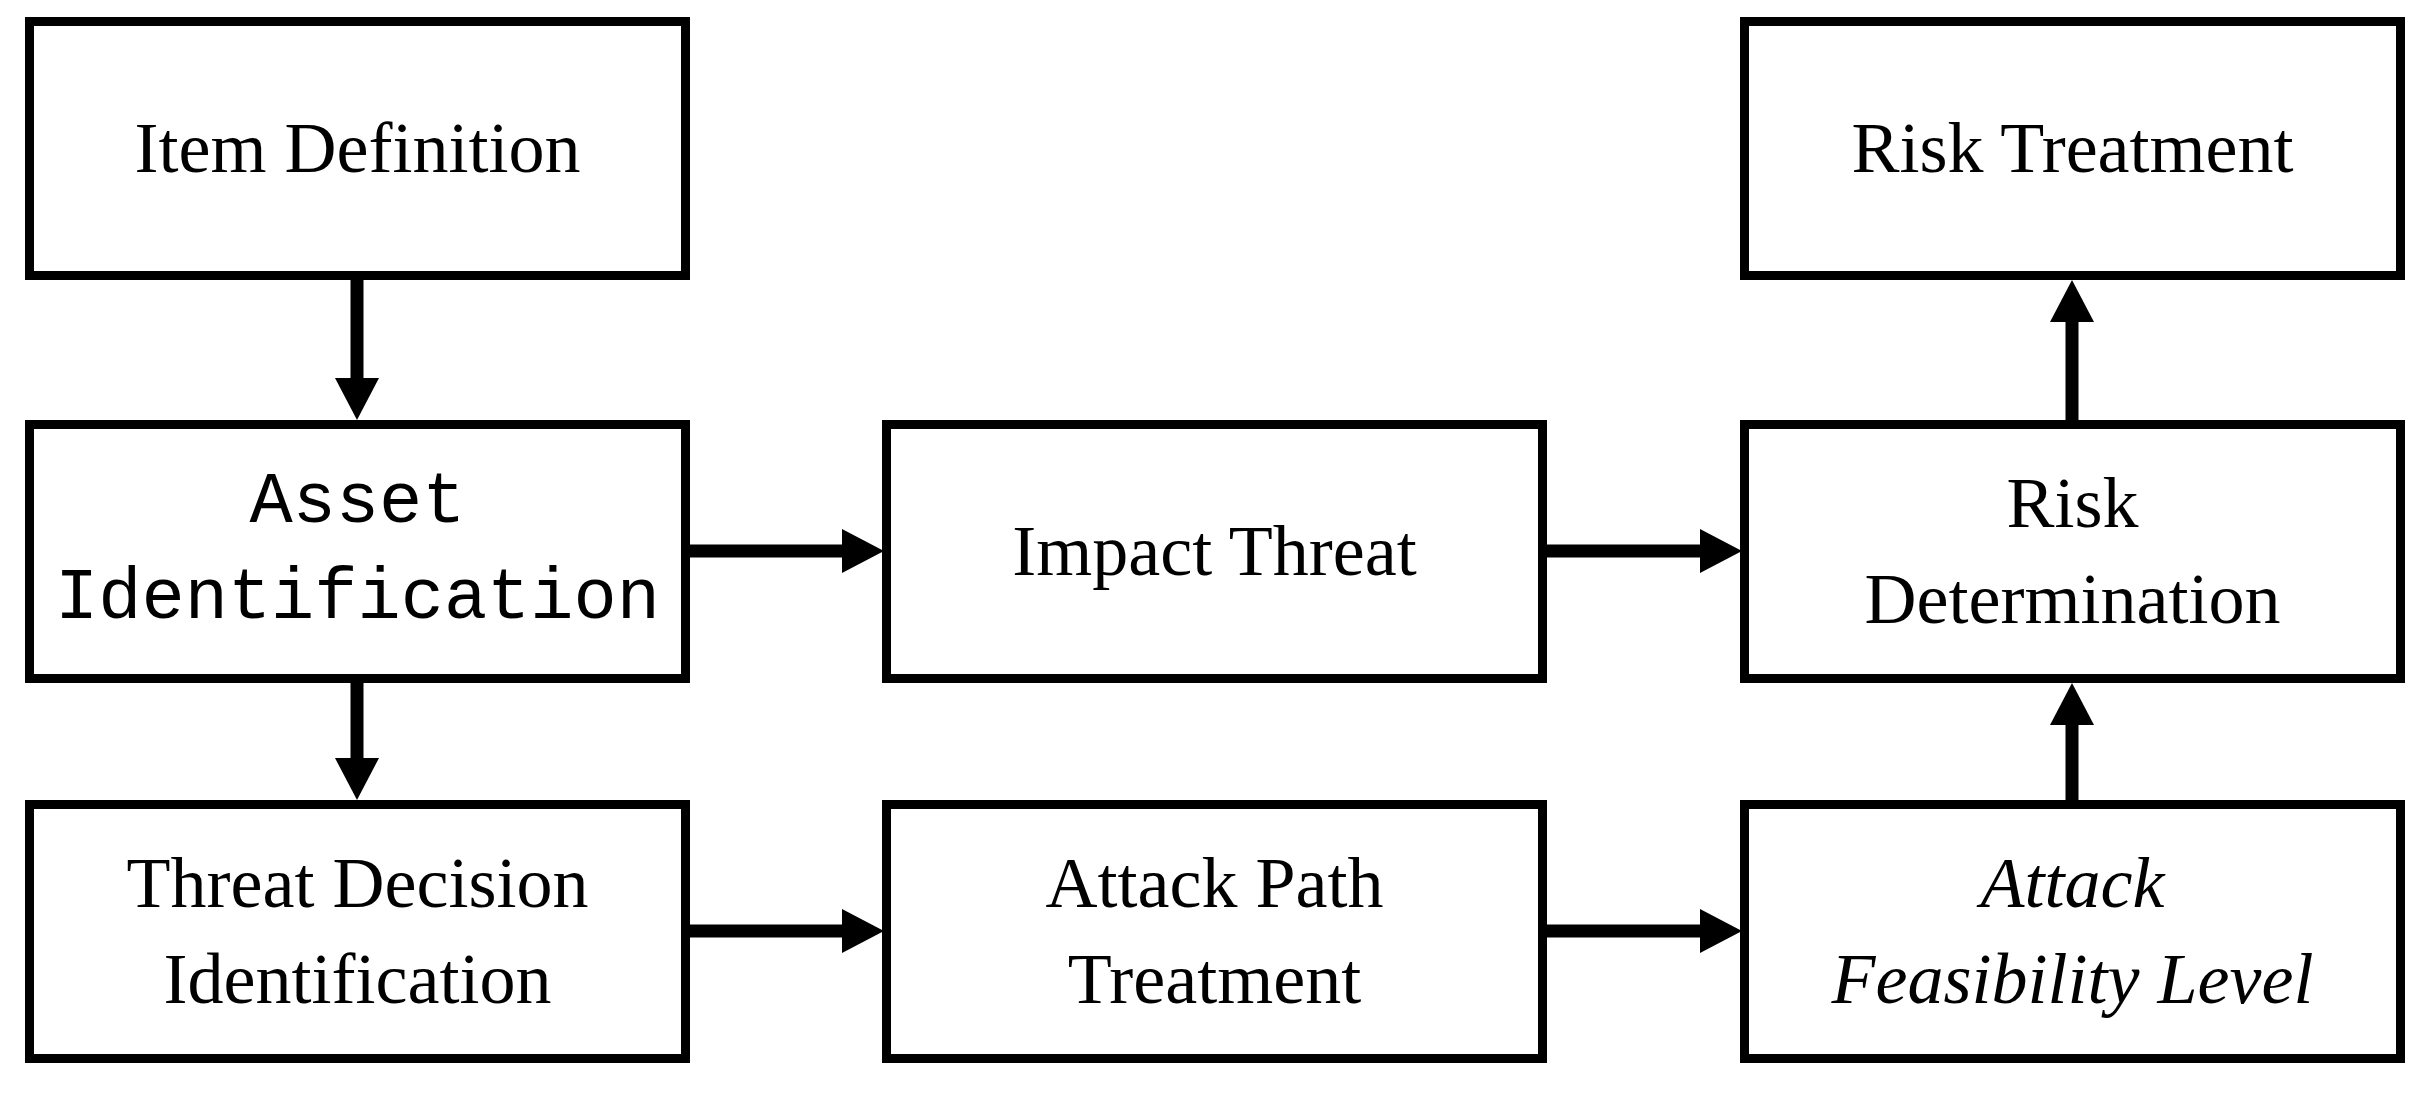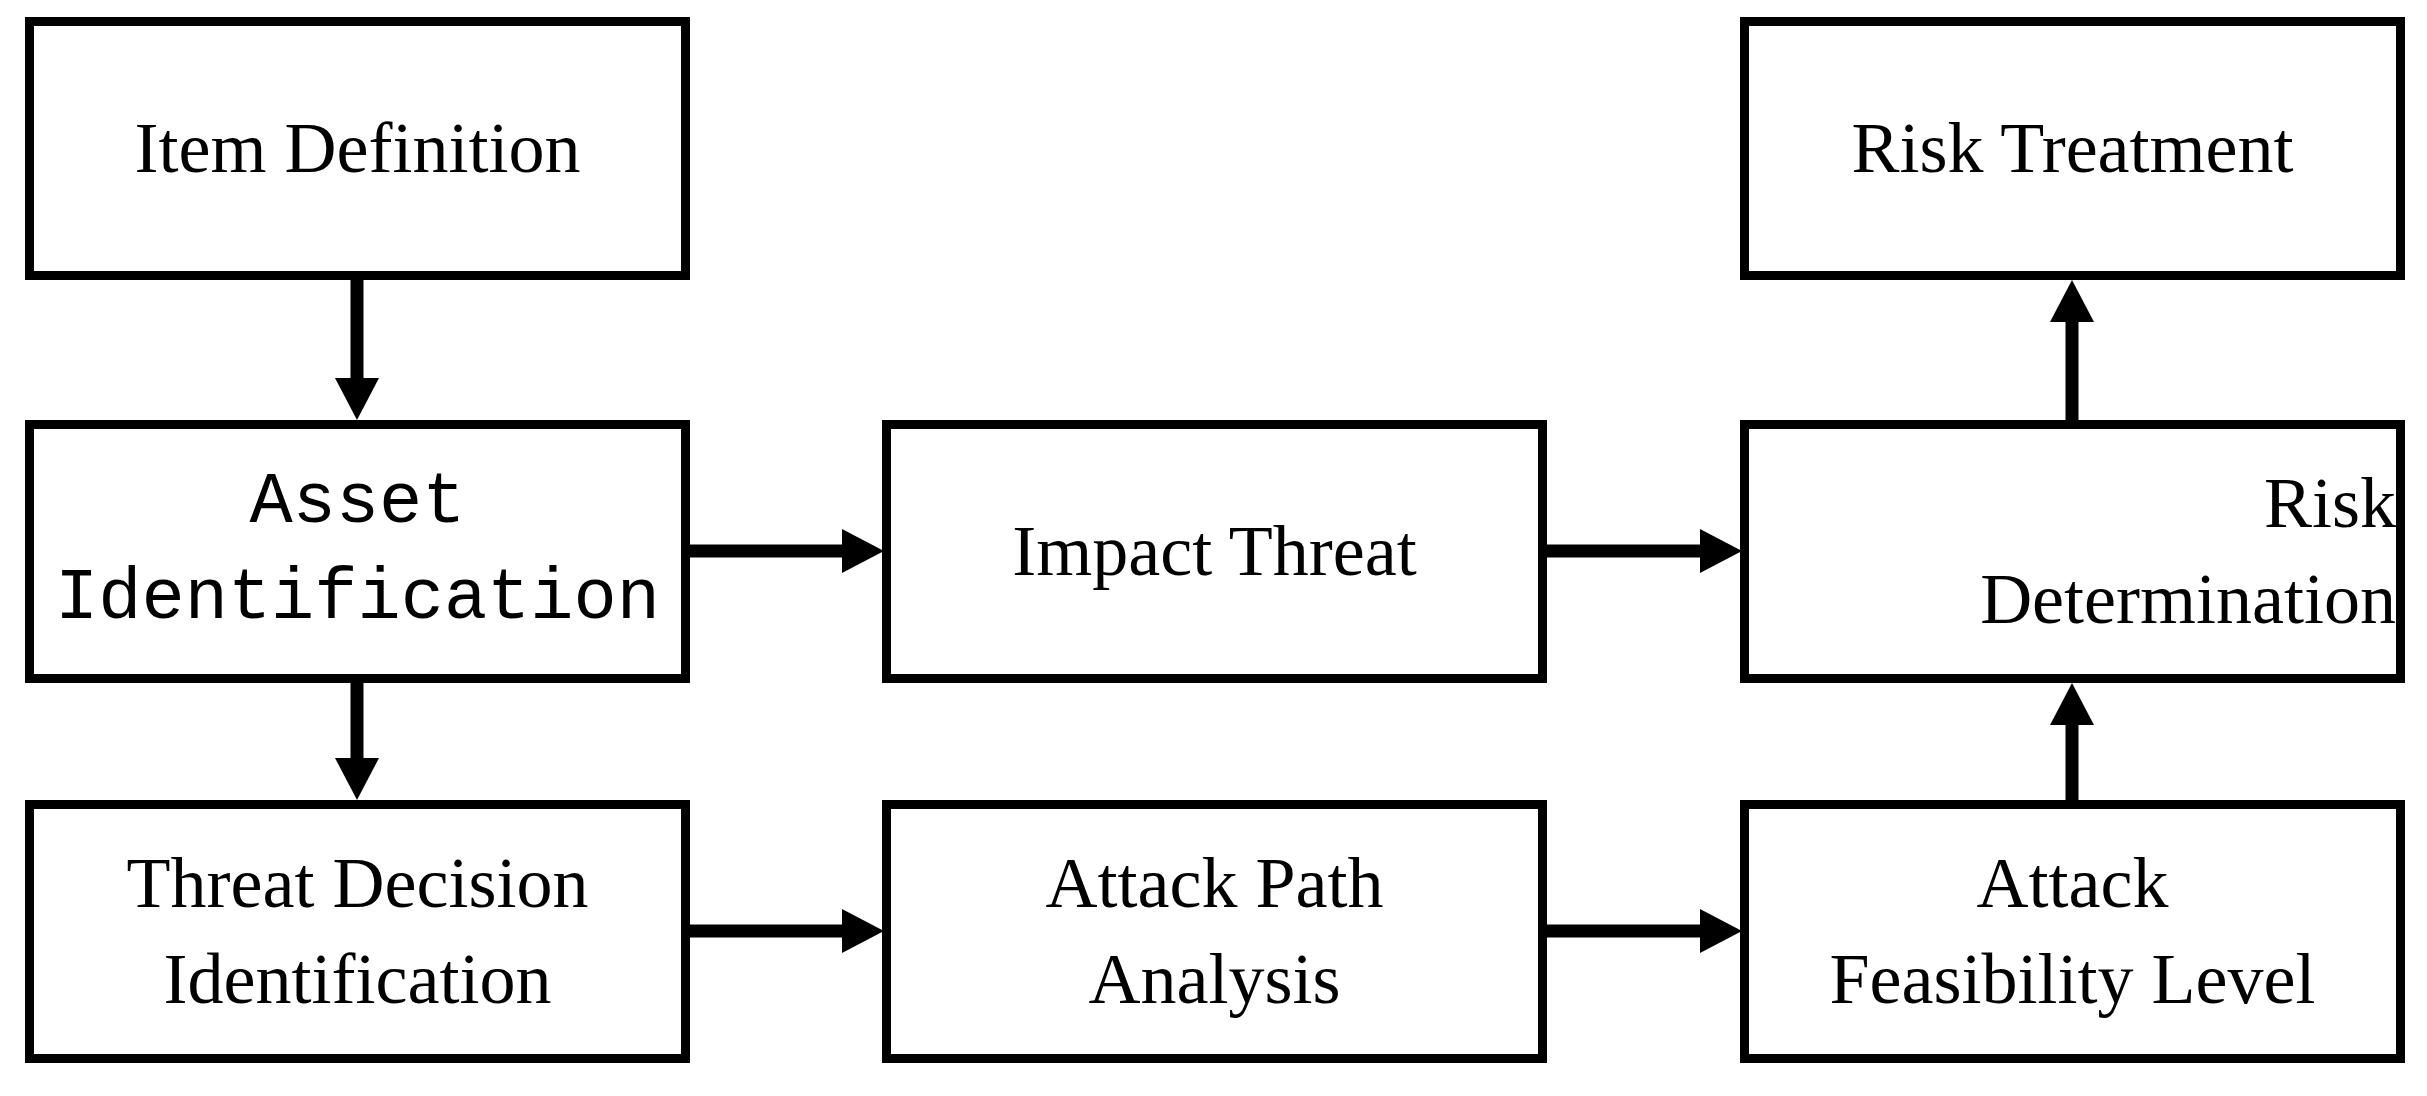--- a/index.html
+++ b/index.html
@@ -40,22 +40,22 @@
     display: block;
     white-space: nowrap;
   }
   
   #node-item-definition            { left: 25px;   top: 17px;  }
   #node-asset-identification       { left: 25px;   top: 420px; font-family: Liberation Mono, monospace; }
   #node-threat-scenario-identification { left: 25px; top: 800px; }
   #node-impact-rating              { left: 882px;  top: 420px; }
   #node-attack-path-analysis       { left: 882px;  top: 800px; }
   #node-risk-treatment-decision    { left: 1740px; top: 17px;  }
-  #node-risk-determination         { left: 1740px; top: 420px; align-items: flex-end; }
-  #node-attack-feasibility-level   { left: 1740px; top: 800px; }
+  #node-risk-determination         { left: 1740px; top: 420px; }
+  #node-attack-feasibility-level   { left: 1740px; top: 800px; font-style: italic; }
 
   svg.edges-layer {
     position: absolute;
     left: 0;
     top: 0;
     width: 2427px;
     height: 1096px;
     pointer-events: none;
   }
   .edge line {
@@ -120,21 +120,21 @@
     <span class="line">Threat Decision</span>
     <span class="line">Identification</span>
   </div>
 
   <div class="node" id="node-impact-rating">
     <span class="line">Impact Threat</span>
   </div>
 
   <div class="node" id="node-attack-path-analysis">
     <span class="line">Attack Path</span>
-    <span class="line">Analysis</span>
+    <span class="line">Treatment</span>
   </div>
 
   <div class="node" id="node-risk-treatment-decision">
     <span class="line">Risk Treatment</span>
   </div>
 
   <div class="node" id="node-risk-determination">
     <span class="line">Risk</span>
     <span class="line">Determination</span>
   </div>

